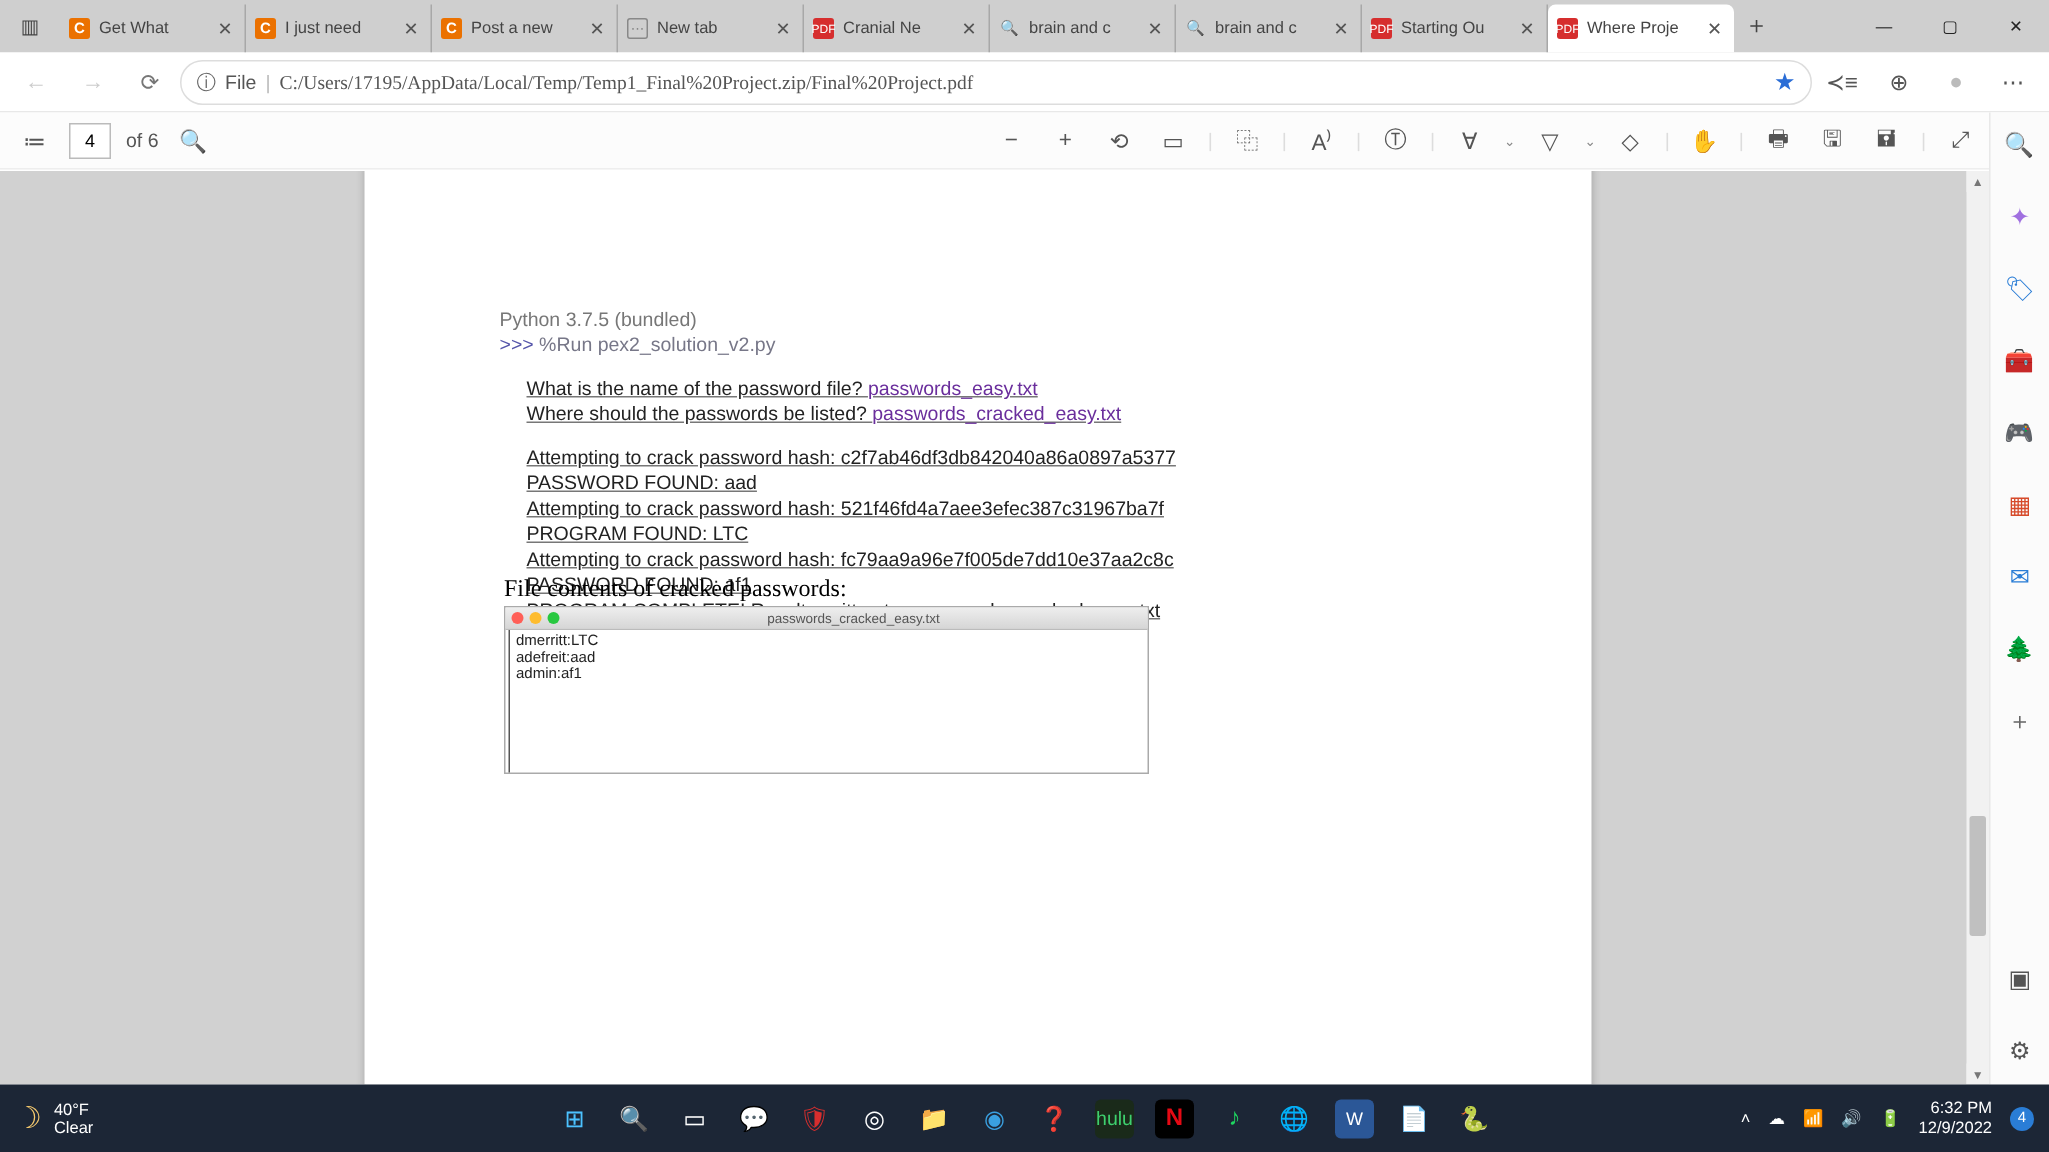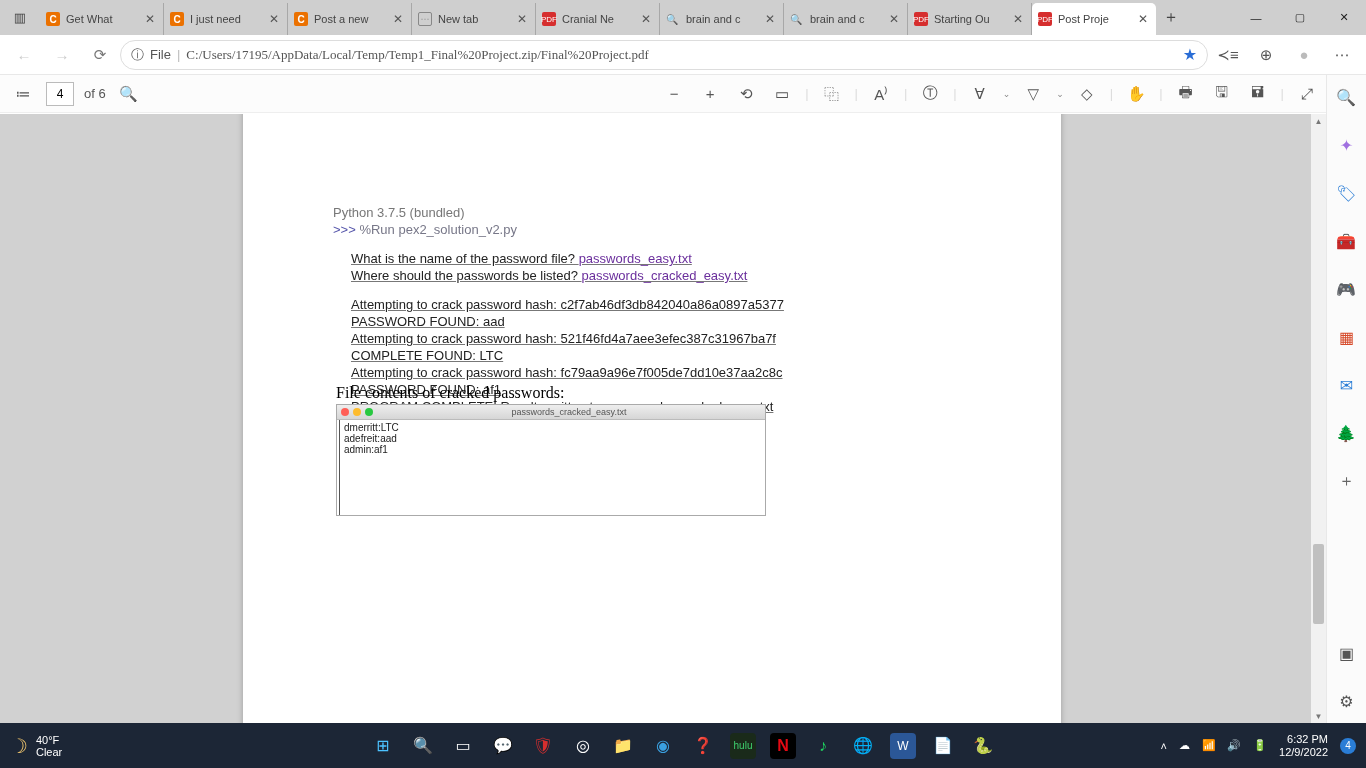--- a/index.html
+++ b/index.html
@@ -119,21 +119,21 @@
         <span class="tab-title">brain and c</span>
         <span class="tab-x">✕</span>
       </div>
     <div class="tab">
         <span class="tab-icon pdf">PDF</span>
         <span class="tab-title">Starting Ou</span>
         <span class="tab-x">✕</span>
       </div>
     <div class="tab active">
         <span class="tab-icon pdf">PDF</span>
-        <span class="tab-title">Post Proje</span>
+        <span class="tab-title">Where Proje</span>
         <span class="tab-x">✕</span>
       </div>
     <div class="newtab">＋</div>
   </div>
   <div class="wincontrols">
     <div>—</div>
     <div>▢</div>
     <div>✕</div>
   </div>
 </div>
@@ -194,21 +194,21 @@
       <div>Python 3.7.5 (bundled)</div>
       <div><span class="prompt">&gt;&gt;&gt;</span> <span class="cmd">%Run pex2_solution_v2.py</span></div>
       <div style="height:12px;"></div>
       <div style="padding-left:18px;text-decoration:underline;">
         <div><span class="black">What is the name of the password file? </span><span class="purple">passwords_easy.txt</span></div>
         <div><span class="black">Where should the passwords be listed? </span><span class="purple">passwords_cracked_easy.txt</span></div>
         <div style="height:12px;"></div>
         <div class="black">Attempting to crack password hash: c2f7ab46df3db842040a86a0897a5377</div>
         <div class="black">PASSWORD FOUND: aad</div>
         <div class="black">Attempting to crack password hash: 521f46fd4a7aee3efec387c31967ba7f</div>
-        <div class="black">COMPLETE FOUND: LTC</div>
+        <div class="black">PROGRAM FOUND: LTC</div>
         <div class="black">Attempting to crack password hash: fc79aa9a96e7f005de7dd10e37aa2c8c</div>
         <div class="black">PASSWORD FOUND: af1</div>
         <div class="black">PROGRAM COMPLETE! Results written to: passwords_cracked_easy.txt</div>
       </div>
     </div>
     <div class="sectitle">File contents of cracked passwords:</div>
     <div class="filewin">
       <div class="filewin-header">
         <span class="traffic" style="background:#ff5f57;"></span>
         <span class="traffic" style="background:#febc2e;"></span>
@@ -255,21 +255,21 @@
   <div class="task-center">
     <div class="ticon" style="color:#4cc2ff;">⊞</div>
     <div class="ticon">🔍</div>
     <div class="ticon">▭</div>
     <div class="ticon" style="color:#6a8ce0;">💬</div>
     <div class="ticon" style="color:#d62e2e;">🛡</div>
     <div class="ticon">◎</div>
     <div class="ticon" style="color:#f0c050;">📁</div>
     <div class="ticon" style="color:#3aa0e0;">◉</div>
     <div class="ticon" style="color:#3a90e0;">❓</div>
-    <div class="ticon" style="background:#1a2a1a;color:#3ed06e;font-size:10px;">hulu</div>
+    <div class="ticon" style="background:#1a2a1a;color:#3ed06e;font-size:13px;">hulu</div>
     <div class="ticon" style="background:#000;color:#e50914;font-weight:bold;">N</div>
     <div class="ticon" style="color:#1ed760;">♪</div>
     <div class="ticon">🌐</div>
     <div class="ticon" style="background:#2b5797;color:#fff;font-size:12px;">W</div>
     <div class="ticon" style="color:#5ac0e0;">📄</div>
     <div class="ticon" style="color:#f0c050;">🐍</div>
   </div>
   <div class="systray">
     <span>˄</span>
     <span>☁</span>

